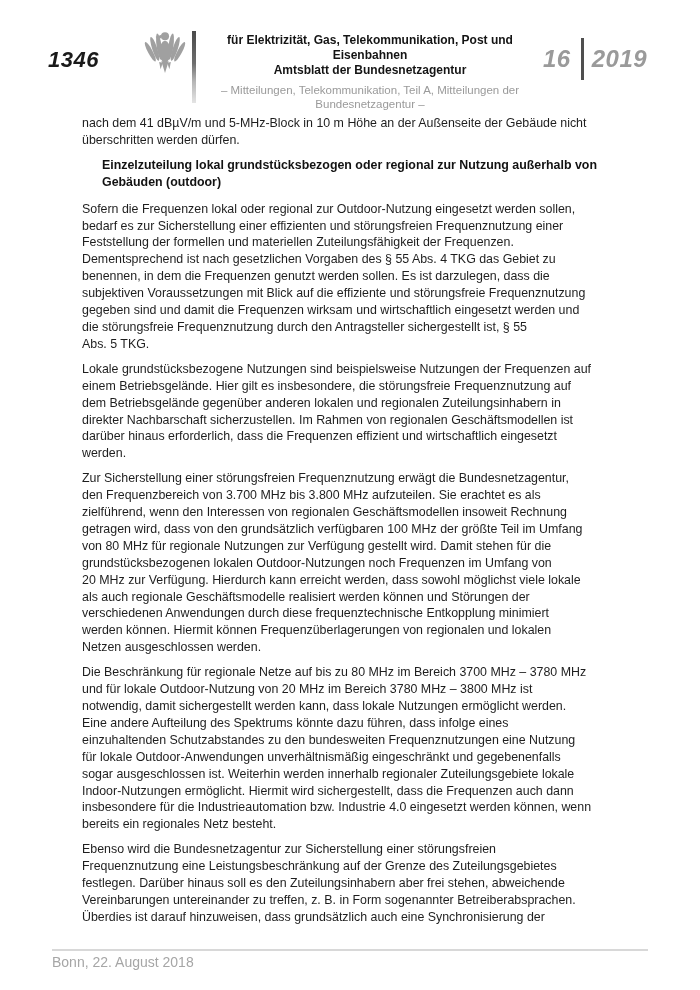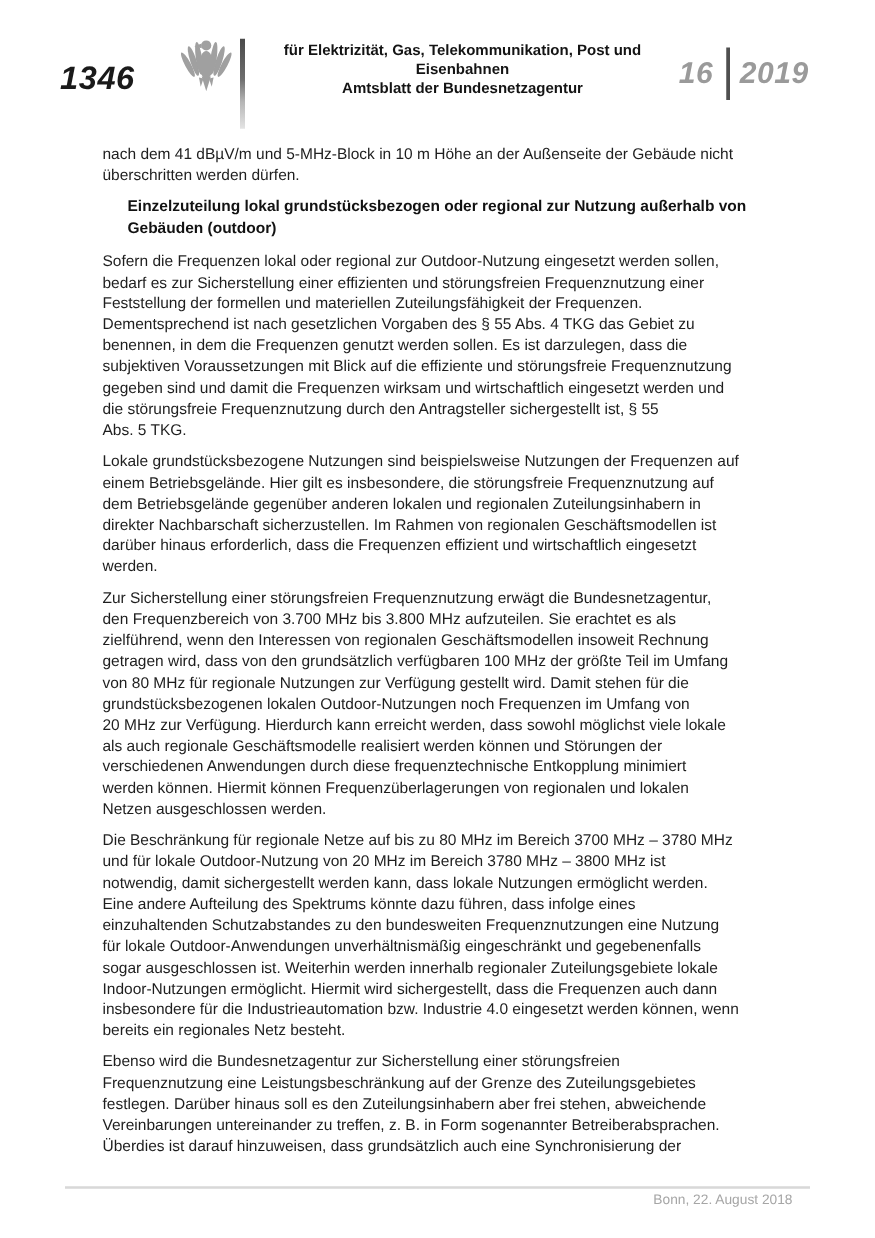--- a/index.html
+++ b/index.html
@@ -12,21 +12,21 @@
     font-family: "Liberation Sans", "DejaVu Sans", sans-serif;
     color: #1e1e1e;
     overflow: hidden;
   }
 
   
   .page-number {
     position: absolute;
     left: 48px;
     top: 47px;
-    font-size: 26px;
+    font-size: 22px;
     font-weight: bold;
     font-style: italic;
     color: #1a1a1a;
     letter-spacing: 0.5px;
   }
   .emblem {
     position: absolute;
     left: 143px;
     top: 26px;
     width: 44px;
@@ -110,22 +110,21 @@
     top: 949px;
     width: 596px;
     height: 2px;
     background: #d8d8d8;
   }
   .footer-date {
     position: absolute;
     left: 52px;
     top: 954px;
     width: 582px;
-    text-align: right;
-    font-size: 11px;
+    font-size: 14px;
     color: #a6a6a6;
   }
 </style>
 </head>
 <body>
 
 <div class="page">
 
   <div class="page-number">1346</div>
 
@@ -151,20 +150,21 @@
         <path d="M38 48 L36 58 L33 49 Z"></path>
       </g>
     </svg>
   </div>
 
   <div class="header-divider"></div>
 
   <div class="header-center">
     <div class="header-title">für Elektrizität, Gas, Telekommunikation, Post und Eisenbahnen</div>
     <div class="header-title">Amtsblatt der Bundesnetzagentur</div>
+    <div class="header-subtitle">– Mitteilungen, Telekommunikation, Teil A, Mitteilungen der Bundesnetzagentur –</div>
   </div>
 
   <div class="issue-block">
     <span class="issue-num">16</span>
     <span class="issue-bar"></span>
     <span class="issue-num">2019</span>
   </div>
 
   <div class="body-text">
     <div class="para">nach dem 41 dBµV/m und 5-MHz-Block in 10 m Höhe an der Außenseite der Gebäude nicht

